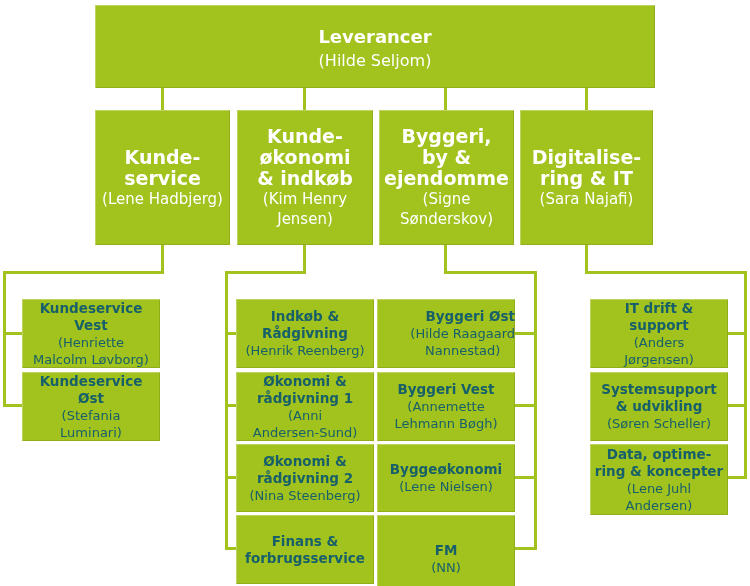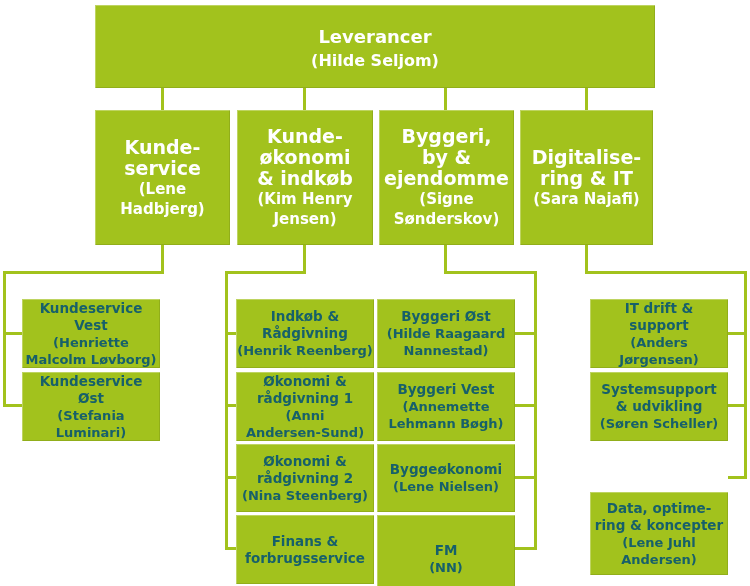--- a/index.html
+++ b/index.html
@@ -17,21 +17,21 @@
   }
   .box{
     position:absolute;
     background:var(--green);
     display:flex;flex-direction:column;
     align-items:center;justify-content:center;
     text-align:center;
     box-shadow:inset 1px 1px 0 rgba(255,255,255,.30), inset -1px -1px 0 rgba(0,0,0,.10);
   }
   .box .title{font-weight:bold;white-space:pre-line;}
-  .box .mgr{font-weight:bold;white-space:pre-line;}
+  .box .mgr{font-weight:normal;white-space:pre-line;}
   
   .root-box{color:var(--white);}
   .root-box .title{font-size:18px;line-height:27px;}
   .root-box .mgr{font-size:16px;line-height:21px;}
   .dept-box{color:var(--white);}
   .dept-box .title{font-size:19px;line-height:21px;}
   .dept-box .mgr{font-size:15px;line-height:20px;}
   .team-box{color:var(--dark);}
   .team-box .title{font-size:13.5px;line-height:17px;}
   .team-box .mgr{font-size:13px;line-height:17px;}
@@ -133,21 +133,21 @@
   <div class="box team-box" style="left:236px;top:444px;width:138px;height:68px;">
     <div class="title">Økonomi &amp;
 rådgivning 2</div>
     <div class="mgr">(Nina Steenberg)</div>
   </div>
   <div class="box team-box" style="left:236px;top:515px;width:138px;height:69px;">
     <div class="title">Finans &amp;
 forbrugsservice</div>
   </div>
 
-  <div class="box team-box" style="left:377px;top:299px;width:138px;height:69px;">
+  <div class="box team-box" style="left:377px;top:299px;width:138px;height:69px;align-items:flex-end;">
     <div class="title">Byggeri Øst</div>
     <div class="mgr">(Hilde Raagaard
 Nannestad)</div>
   </div>
   <div class="box team-box" style="left:377px;top:372px;width:138px;height:69px;">
     <div class="title">Byggeri Vest</div>
     <div class="mgr">(Annemette
 Lehmann Bøgh)</div>
   </div>
   <div class="box team-box" style="left:377px;top:444px;width:138px;height:68px;">
@@ -163,20 +163,20 @@
     <div class="title">IT drift &amp;
 support</div>
     <div class="mgr">(Anders
 Jørgensen)</div>
   </div>
   <div class="box team-box" style="left:590px;top:372px;width:138px;height:69px;text-align:center;">
     <div class="title">Systemsupport
 &amp; udvikling</div>
     <div class="mgr">(Søren Scheller)</div>
   </div>
-  <div class="box team-box" style="left:590px;top:444px;width:138px;height:83px;margin-top:48px;">
+  <div class="box team-box" style="left:590px;top:444px;width:138px;height:71px;">
     <div class="title">Data, optime-
 ring &amp; koncepter</div>
     <div class="mgr">(Lene Juhl
 Andersen)</div>
   </div>
 
 </div>
 
 </body></html>

